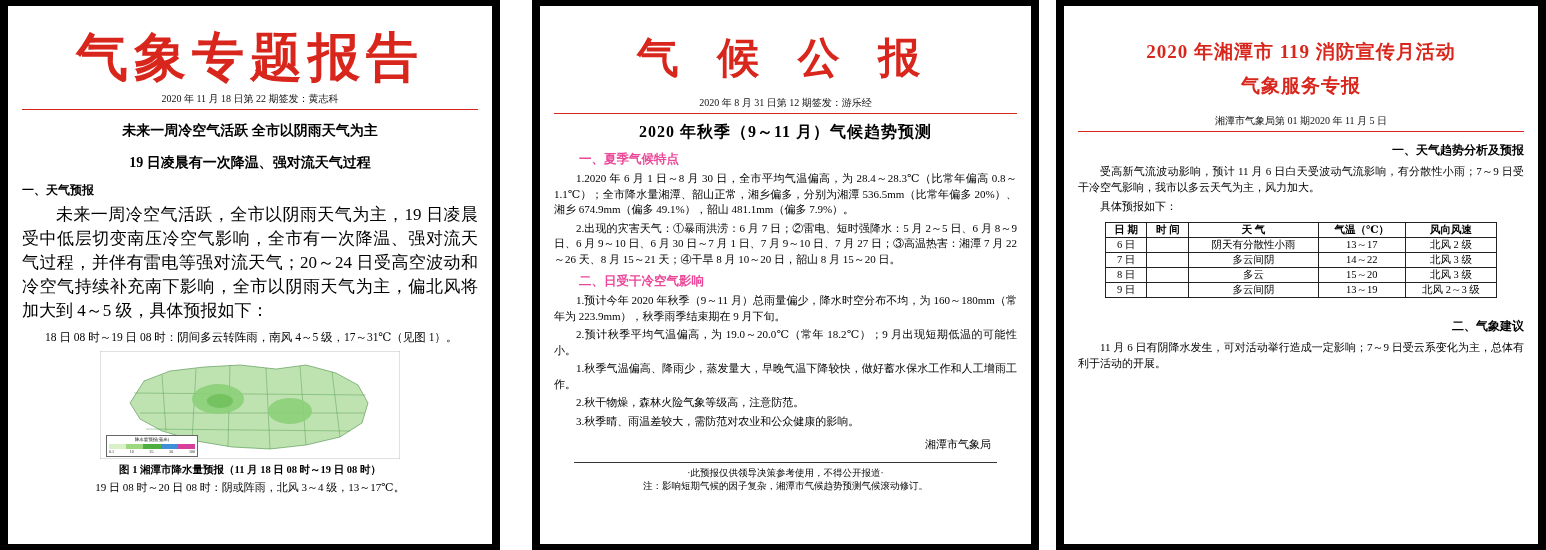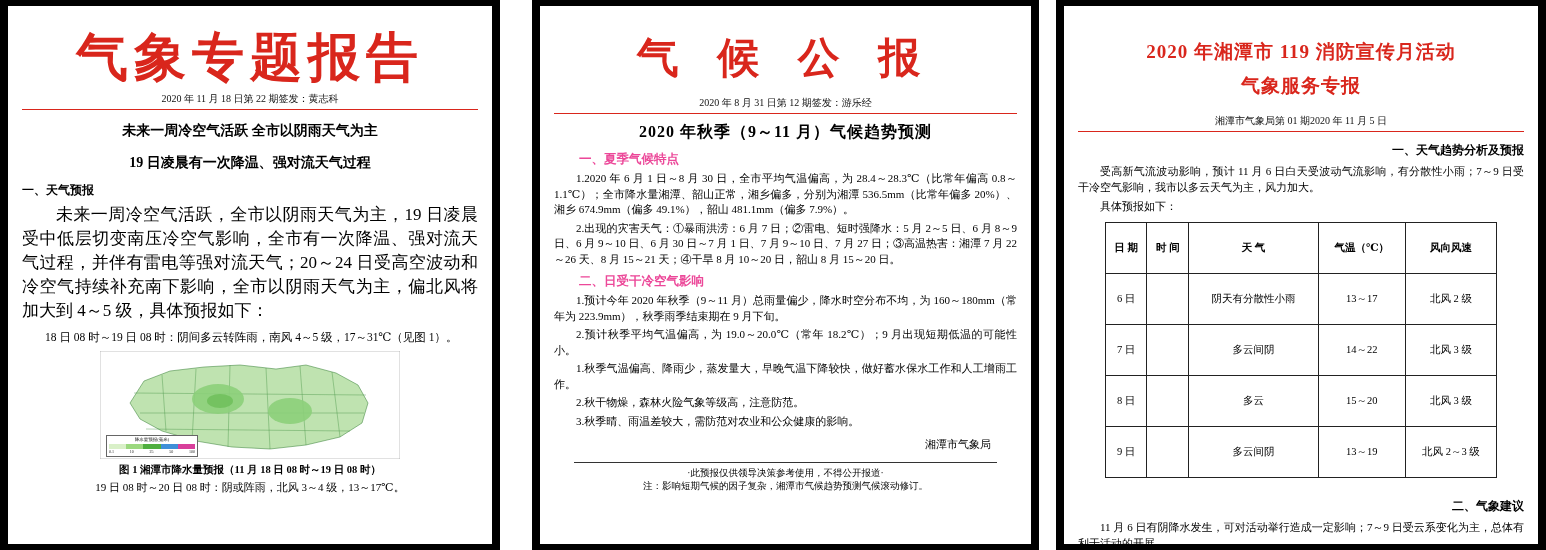--- a/index.html
+++ b/index.html
@@ -69,21 +69,21 @@
 
   
   #doc3 .big-title{font-size:19px;line-height:28px;letter-spacing:1px;margin:22px 0 10px 0;}
   #doc3 .sec{font-size:12px;font-weight:bold;margin:10px 0 4px 0;text-indent:2em;text-align:right;}
   #doc3 .body{font-size:11px;line-height:16px;text-indent:2em;}
   #doc3 table{
     border-collapse:collapse;margin:8px auto 0 auto;width:88%;
     font-size:10.5px;
   }
   #doc3 th,#doc3 td{
-    border:1px solid #222;text-align:center;padding:18px 2px;font-weight:normal;
+    border:1px solid #222;text-align:center;padding:0 2px;font-weight:normal;
   }
   #doc3 th{font-weight:bold;}
   .spacer{height:10px;}
 </style>
 </head>
 <body>
 
 <div class="stage">
 
   <div class="doc" id="doc1">

